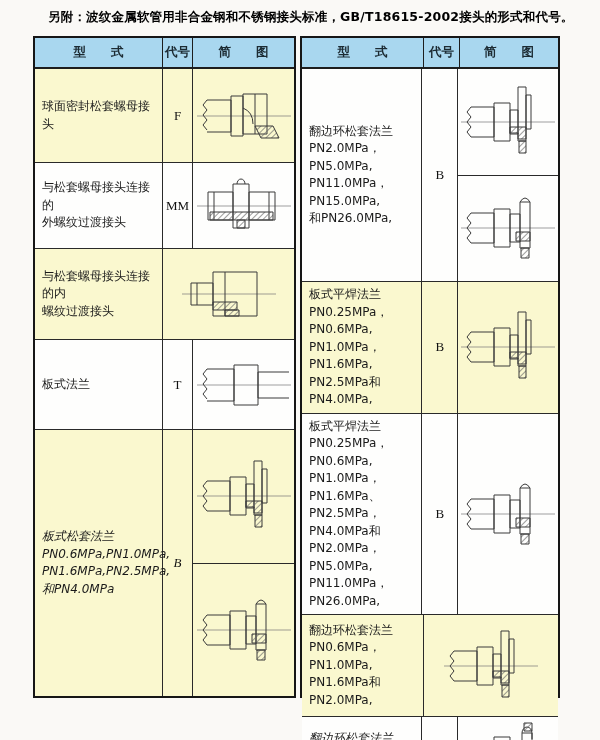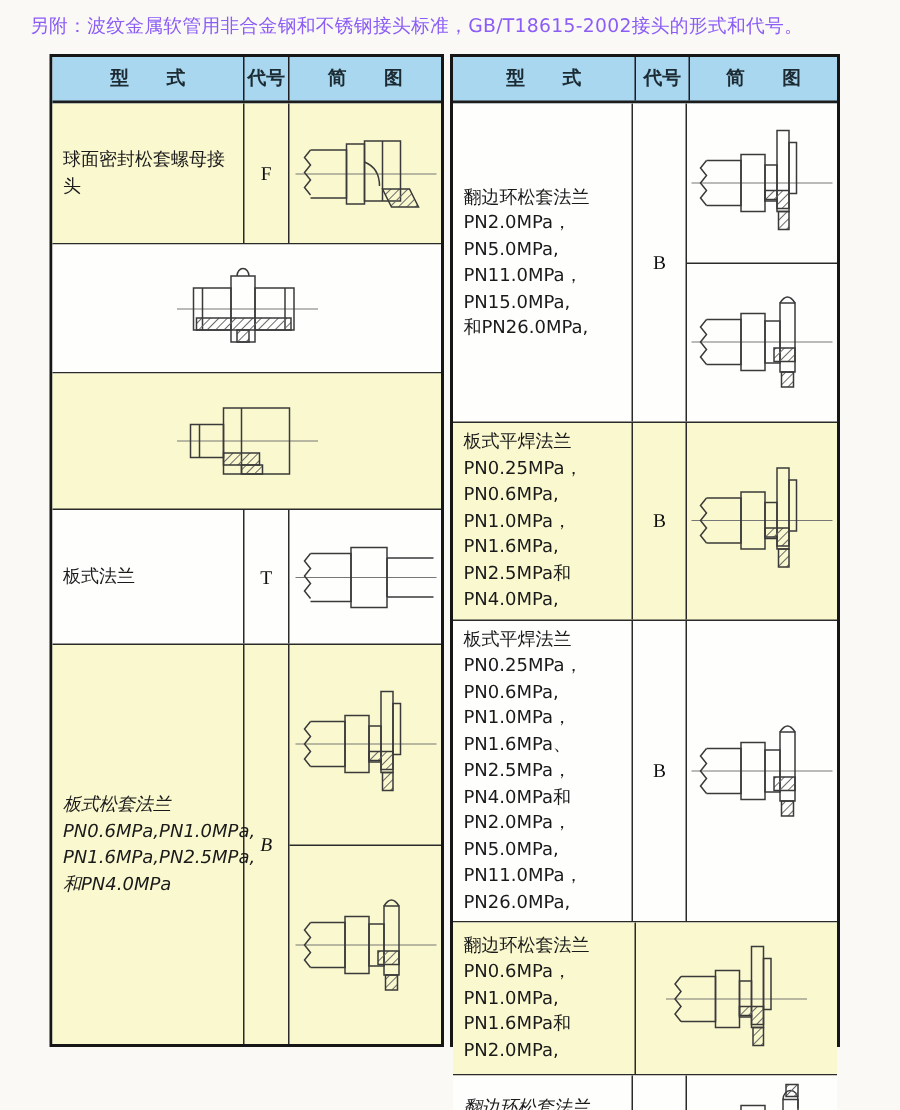--- a/index.html
+++ b/index.html
@@ -6,22 +6,22 @@
   body{
     width:600px;height:740px;
     background:var(--page-bg,#faf9f6);
     font-family:"DejaVu Sans","Liberation Sans",sans-serif;
     color:#1a1a1a;
     position:relative;
     overflow:hidden;
   }
   .page{position:absolute;inset:0;}
   .title{
-    position:absolute;left:20px;top:9px;width:540px;
-    font-size:12.5px;font-weight:normal;letter-spacing:0.2px;color:#8b5cf6;
+    position:absolute;left:48px;top:9px;width:540px;
+    font-size:12.5px;font-weight:bold;letter-spacing:0.2px;color:#000000;
   }
   .ftable{
     position:absolute;top:36px;height:662px;
     border:2px solid #161616;
     background:#fefefd;
     display:flex;flex-direction:column;
     box-sizing:border-box;
   }
   #left-table{left:33px;width:263px;}
   #right-table{left:300px;width:260px;}
@@ -104,38 +104,43 @@
     <rect x="49" y="15" width="24" height="40"></rect>
     <line x1="61" y1="15" x2="61" y2="55"></line>
     <path d="M49,29 q10,4 10,16"></path>
     <polygon points="61,47 79,47 85,59 67,59" fill="url(#hatch)"></polygon>
   </svg>
 </div>
       </div>
     </div>
 
     <div class="row bg-white" style="flex:0 0 86px">
+      <div class="cell type-cell">与松套螺母接头连接的
+外螺纹过渡接头</div>
+      <div class="cell code-cell">MM</div>
       <div class="cell diagram-cell">
         <div class="subcell">
   <svg class="fitting" width="100" height="74" viewBox="0 0 100 74" fill="none" stroke="#3a3a3a" stroke-width="1">
     <line x1="3" y1="37" x2="97" y2="37" stroke="#777" stroke-width="0.7"></line>
     <rect x="14" y="23" width="25" height="28"></rect>
     <line x1="20" y1="23" x2="20" y2="51"></line>
     <rect x="39" y="15" width="16" height="44"></rect>
     <path d="M43,15 a4,5 0 0 1 8,0"></path>
     <rect x="55" y="23" width="26" height="28"></rect>
     <line x1="75" y1="23" x2="75" y2="51"></line>
     <rect x="16" y="43" width="63" height="8" fill="url(#hatch)"></rect>
     <rect x="43" y="51" width="8" height="8" fill="url(#hatch)"></rect>
   </svg>
 </div>
       </div>
     </div>
 
     <div class="row bg-yellow" style="flex:0 0 91px">
+      <div class="cell type-cell">与松套螺母接头连接的内
+螺纹过渡接头</div>
       <div class="cell diagram-cell">
         <div class="subcell">
   <svg class="fitting" width="100" height="74" viewBox="0 0 100 74" fill="none" stroke="#3a3a3a" stroke-width="1">
     <line x1="3" y1="37" x2="97" y2="37" stroke="#777" stroke-width="0.7"></line>
     <rect x="12" y="26" width="22" height="22"></rect>
     <line x1="18" y1="26" x2="18" y2="48"></line>
     <rect x="34" y="15" width="44" height="44"></rect>
     <line x1="46" y1="15" x2="46" y2="59"></line>
     <rect x="34" y="45" width="24" height="8" fill="url(#hatch)"></rect>
     <rect x="46" y="53" width="14" height="6" fill="url(#hatch)"></rect>

